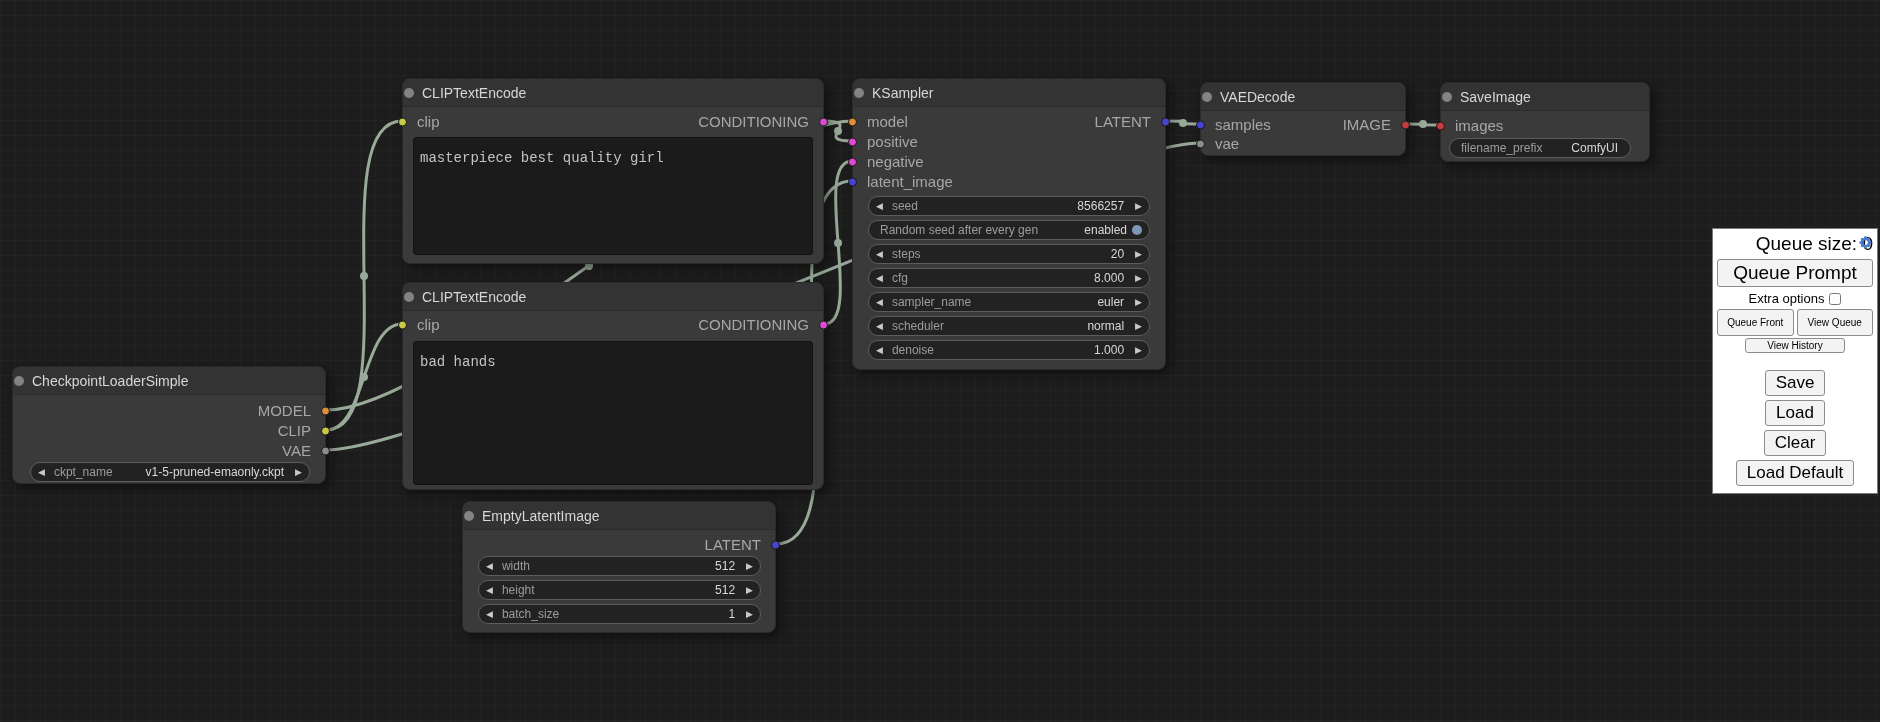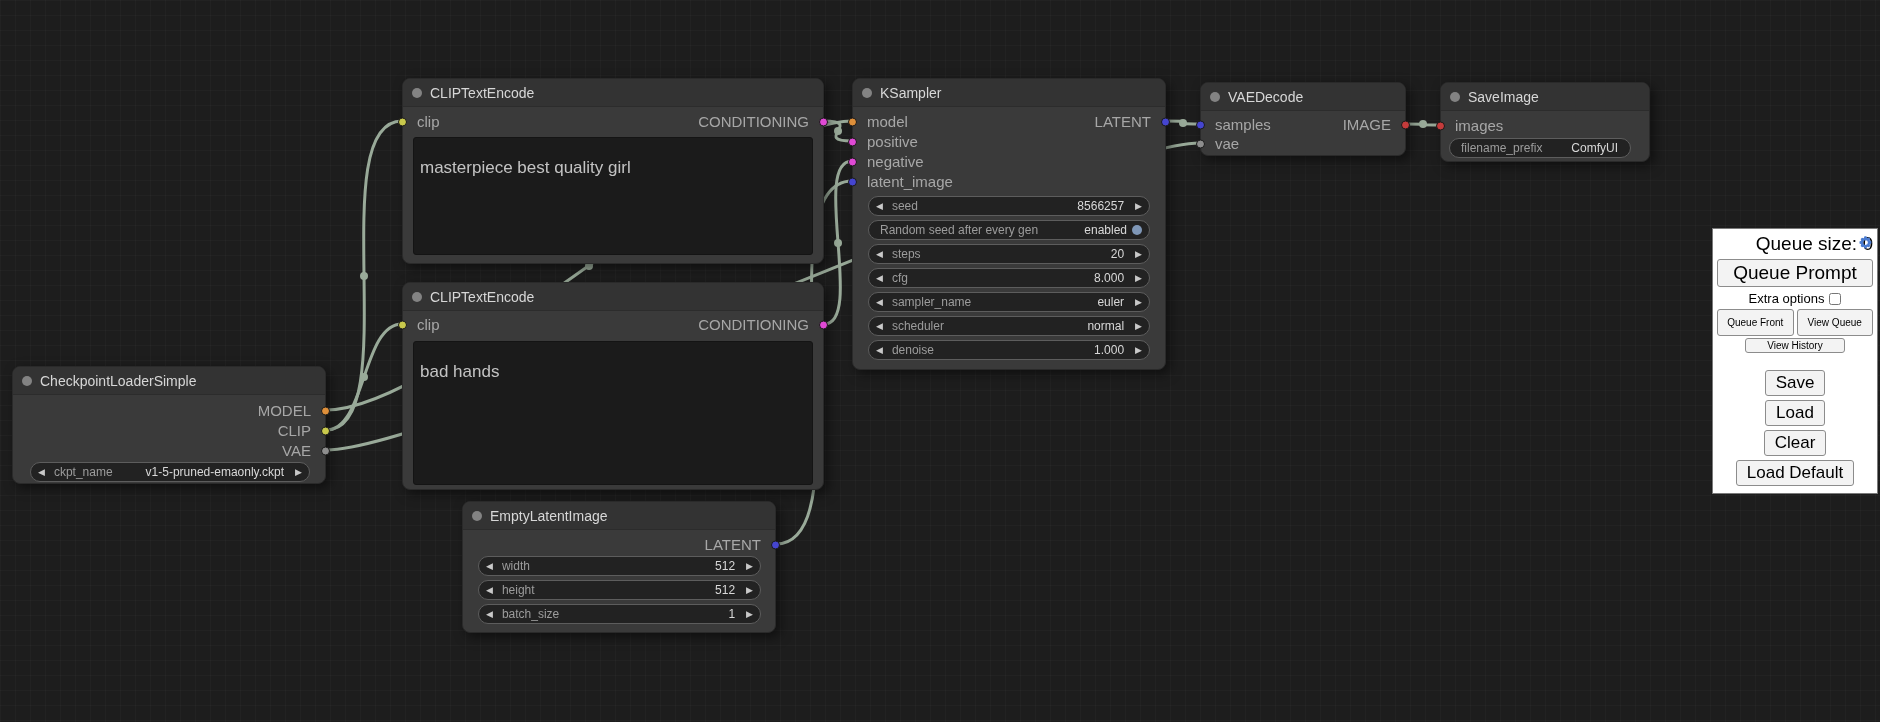--- a/index.html
+++ b/index.html
@@ -14,21 +14,21 @@
     background-size:15px 15px;
   }
   .graph-canvas{position:absolute;inset:0;z-index:0}
   svg.links{position:absolute;left:0;top:0;z-index:1;pointer-events:none}
   svg.links path{fill:none;stroke:var(--link,#99aa99);stroke-width:3}
   svg.links circle{fill:var(--link,#99aa99)}
 
   .node{position:absolute;z-index:2;background:#3a3a3a;border:1px solid #2a2a2a;
         border-radius:8px;box-shadow:4px 4px 12px rgba(0,0,0,.5)}
   .ntitle{height:28px;background:#333;border-radius:7px 7px 0 0;border-bottom:1px solid #2c2c2c;
-          display:flex;align-items:center;padding-left:9px;color:#d7d7d7;font-size:14px;white-space:nowrap}
+          display:flex;align-items:center;padding-left:1px;color:#d7d7d7;font-size:14px;white-space:nowrap}
   .tdot{width:10px;height:10px;border-radius:50%;background:#838383;margin-right:8px;flex:0 0 auto}
 
   .slot{position:absolute;height:16px;display:flex;align-items:flex-end;font-size:15px;color:#a7a7a7;
         transform:translateY(-50%);white-space:nowrap}
   .slot.in{left:0;padding-left:14px}
   .slot.out{right:0;padding-right:14px}
   .dot{width:9px;height:9px;border-radius:50%;border:1px solid #191919;position:absolute;top:50%;
        transform:translateY(-50%);background:#888}
   .slot.in .dot{left:-5px}
   .slot.out .dot{right:-5px}
@@ -36,22 +36,22 @@
   .widget{position:absolute;height:20px;background:#222;border:1px solid #5d5d5d;border-radius:10px;
           display:flex;align-items:center;font-size:12px;padding:0 7px;white-space:nowrap}
   .widget .arr{font-size:9px;color:#c9c9c9;line-height:1}
   .widget .wlabel{margin-left:9px;color:#9c9c9c}
   .widget.noarrow .wlabel{margin-left:4px}
   .widget .wvalue{margin-left:auto;margin-right:11px;color:#d8d8d8}
   .widget.noarrow .wvalue{margin-right:5px}
   .knob{width:10px;height:10px;border-radius:50%;flex:0 0 auto;background:#7f97b7}
 
   .node-text{position:absolute;background:#1b1b1b;border:1px solid #141414;border-radius:3px;
-             font-family:Liberation Sans, sans-serif;font-size:17px;color:#c3c3c3;
-             padding:20px 6px;white-space:pre-wrap;overflow:hidden}
+             font-family:Liberation Mono, monospace;font-size:14px;color:#c3c3c3;
+             padding:12px 6px;white-space:pre-wrap;overflow:hidden}
 
   .menu{position:absolute;z-index:3;left:1712px;top:228px;width:166px;background:#ffffff;
         border:1px solid #7a7a7a;color:#000;display:flex;flex-direction:column;align-items:center;
         padding:3px 4px 5px 4px}
   .menu-header{width:100%;position:relative;text-align:right;font-size:19px;padding:1px 0 2px 0}
   .gear{position:absolute;right:0;top:1px;width:15px;height:15px;cursor:pointer}
   .menu button{font-family:"Liberation Sans",sans-serif;background:#f3f3f3;border:1px solid #8c8c8c;
                border-radius:3px;color:#000;cursor:pointer}
   .btn-qp{width:100%;font-size:19px;padding:2px 0;margin:2px 0}
   .extra{display:flex;align-items:center;gap:5px;margin:2px 0;font-size:13px}

